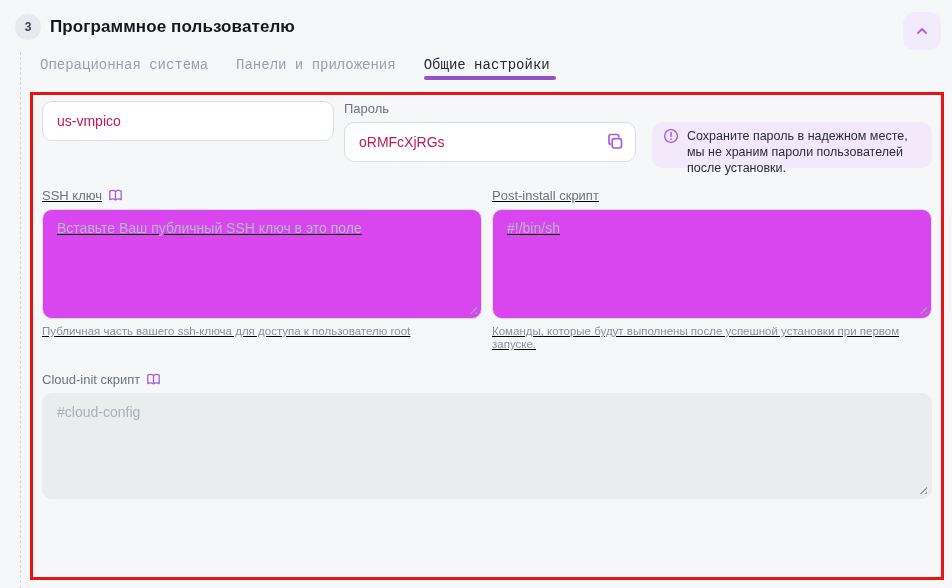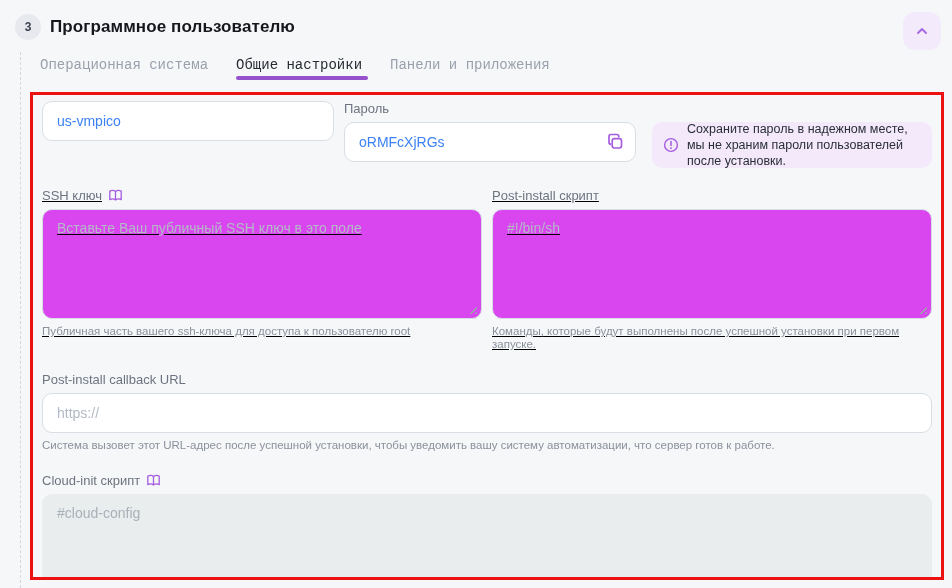--- a/index.html
+++ b/index.html
@@ -101,42 +101,42 @@
     line-height: 15px;
   }
   .text-input {
     width: 100%;
     height: 40px;
     background: #ffffff;
     border: 1px solid #d9dde4;
     border-radius: 10px;
     padding: 0 14px;
     font-size: 14px;
-    color: #3b82f6;
+    color: #be185d;
     font-family: "Liberation Sans", sans-serif;
     outline: none;
   }
   .text-input::placeholder, textarea::placeholder { color: #b3bac5; opacity: 1; }
   .input-wrap { position: relative; }
   .copy-btn {
     position: absolute;
     right: 11px; top: 50%;
     transform: translateY(-50%);
     background: none; border: none; padding: 0;
     cursor: pointer;
     line-height: 0;
   }
   .note {
     flex: 1;
     margin-top: 21px;
     margin-left: 6px;
     background: #f3e9fb;
     border-radius: 10px;
     display: flex;
-    align-items: center;
+    align-items: flex-start;
     gap: 8px;
     padding: 6px 11px;
     height: 46px;
   }
   .note-text {
     font-size: 12.5px;
     line-height: 16px;
     color: #2a2e36;
   }
   .ta-wrap { position: relative; }
@@ -194,22 +194,22 @@
   <button class="collapse-btn">
     <span class="icon">
       <svg width="16" height="16" viewBox="0 0 16 16" fill="none">
         <path d="M4 10 L8 6 L12 10" stroke="#a76de0" stroke-width="2" stroke-linecap="round" stroke-linejoin="round"></path>
       </svg>
     </span>
   </button>
 
   <div class="tabs">
     <div class="tab">Операционная система</div>
+    <div class="tab">Панели и приложения</div>
     <div class="tab active">Общие настройки</div>
-    <div class="tab">Панели и приложения</div>
   </div>
 
   <div class="highlight-box">
 
     <div class="row">
       <div class="w292">
         <input class="text-input" type="text" value="us-vmpico" style="">
       </div>
 
       <div class="w292">
@@ -260,25 +260,20 @@
       <div class="col">
         <div class="field-label">Post-install скрипт</div>
         <div class="ta-wrap">
           <textarea class="script-area" placeholder="#!/bin/sh" style=""></textarea>
           <div class="resize-handle"></div>
         </div>
         <div class="helper">Команды, которые будут выполнены после успешной установки при первом запуске.</div>
       </div>
     </div>
 
-    <div class="row-3">
-      <div class="field-label">Post-install callback URL</div>
-      <input class="text-input" type="text" placeholder="https://" style="">
-      <div class="helper">Система вызовет этот URL-адрес после успешной установки, чтобы уведомить вашу систему автоматизации, что сервер готов к работе.</div>
-    </div>
 
     <div class="row-4">
       <div class="field-label">
         <span>Cloud-init скрипт</span>
         <span class="icon">
           <svg width="15" height="13" viewBox="0 0 15 13" fill="none">
             <path d="M7.5 2.4 C6 1.3 3.4 1.3 1.8 2.1 V10.6 C3.4 9.8 6 9.8 7.5 10.9 C9 9.8 11.6 9.8 13.2 10.6 V2.1 C11.6 1.3 9 1.3 7.5 2.4 Z" stroke="#a45de0" stroke-width="1.3" stroke-linejoin="round"></path>
             <line x1="7.5" y1="2.5" x2="7.5" y2="10.8" stroke="#a45de0" stroke-width="1.3"></line>
           </svg>
         </span>

